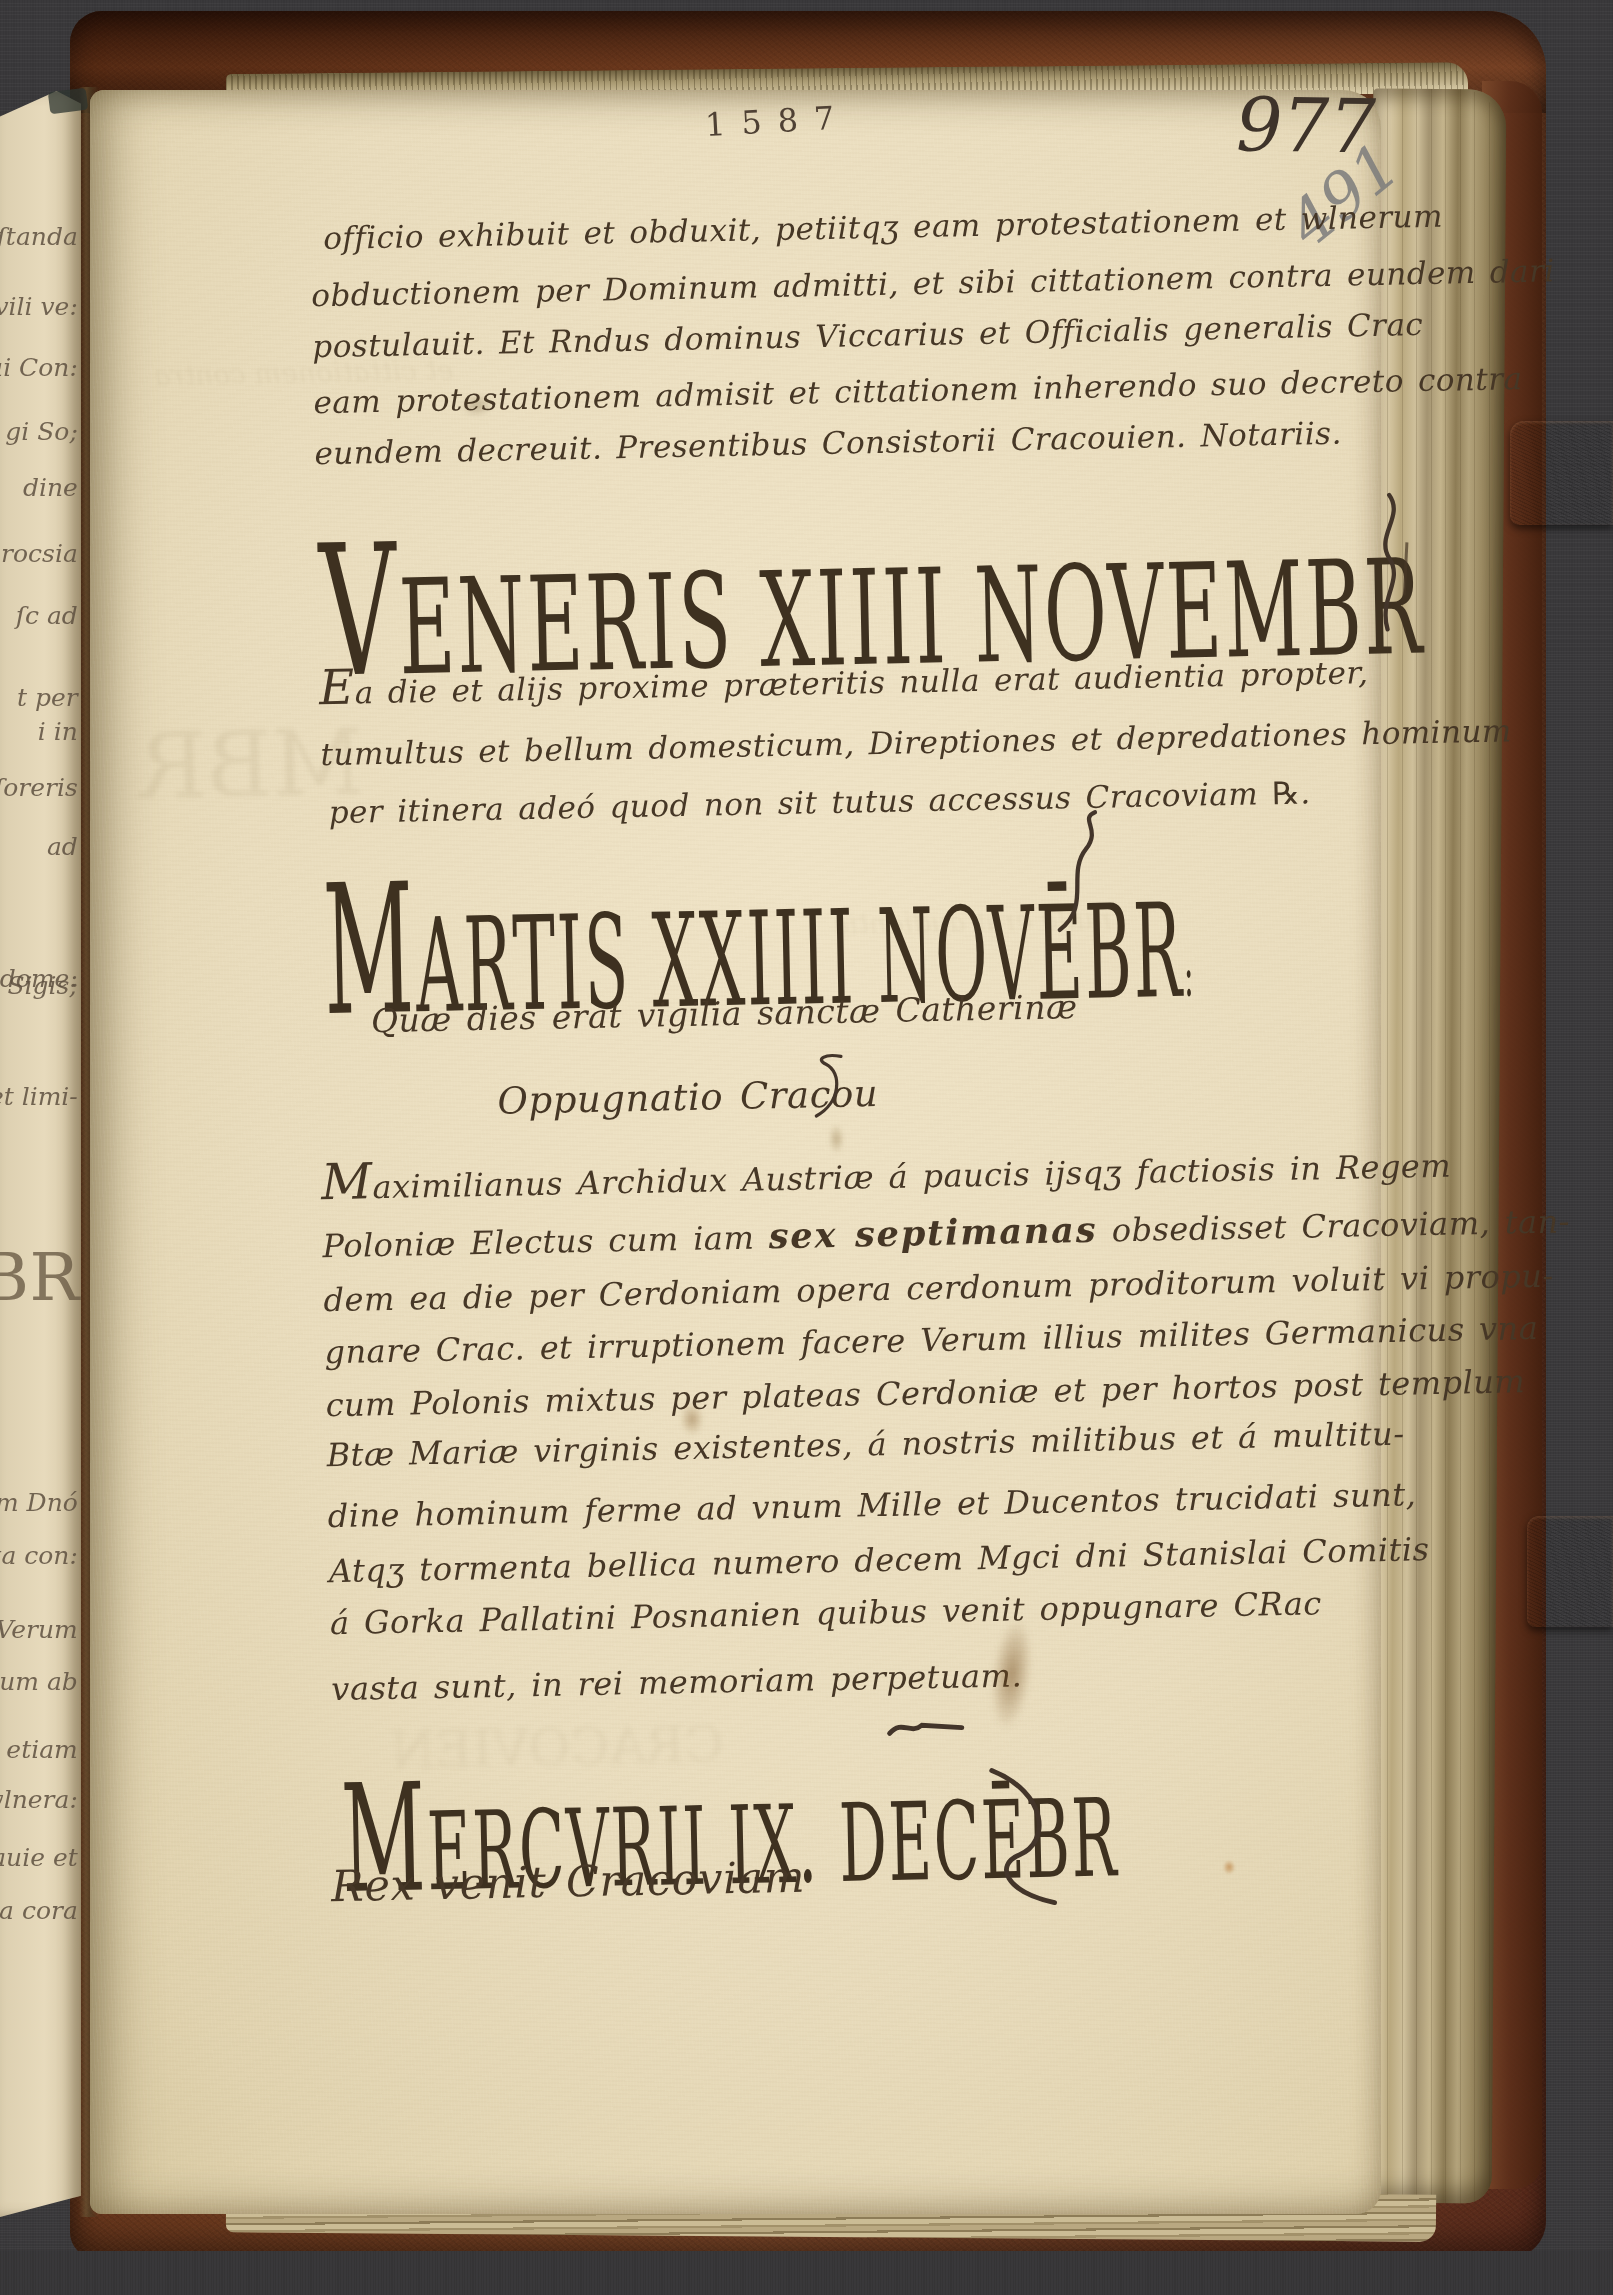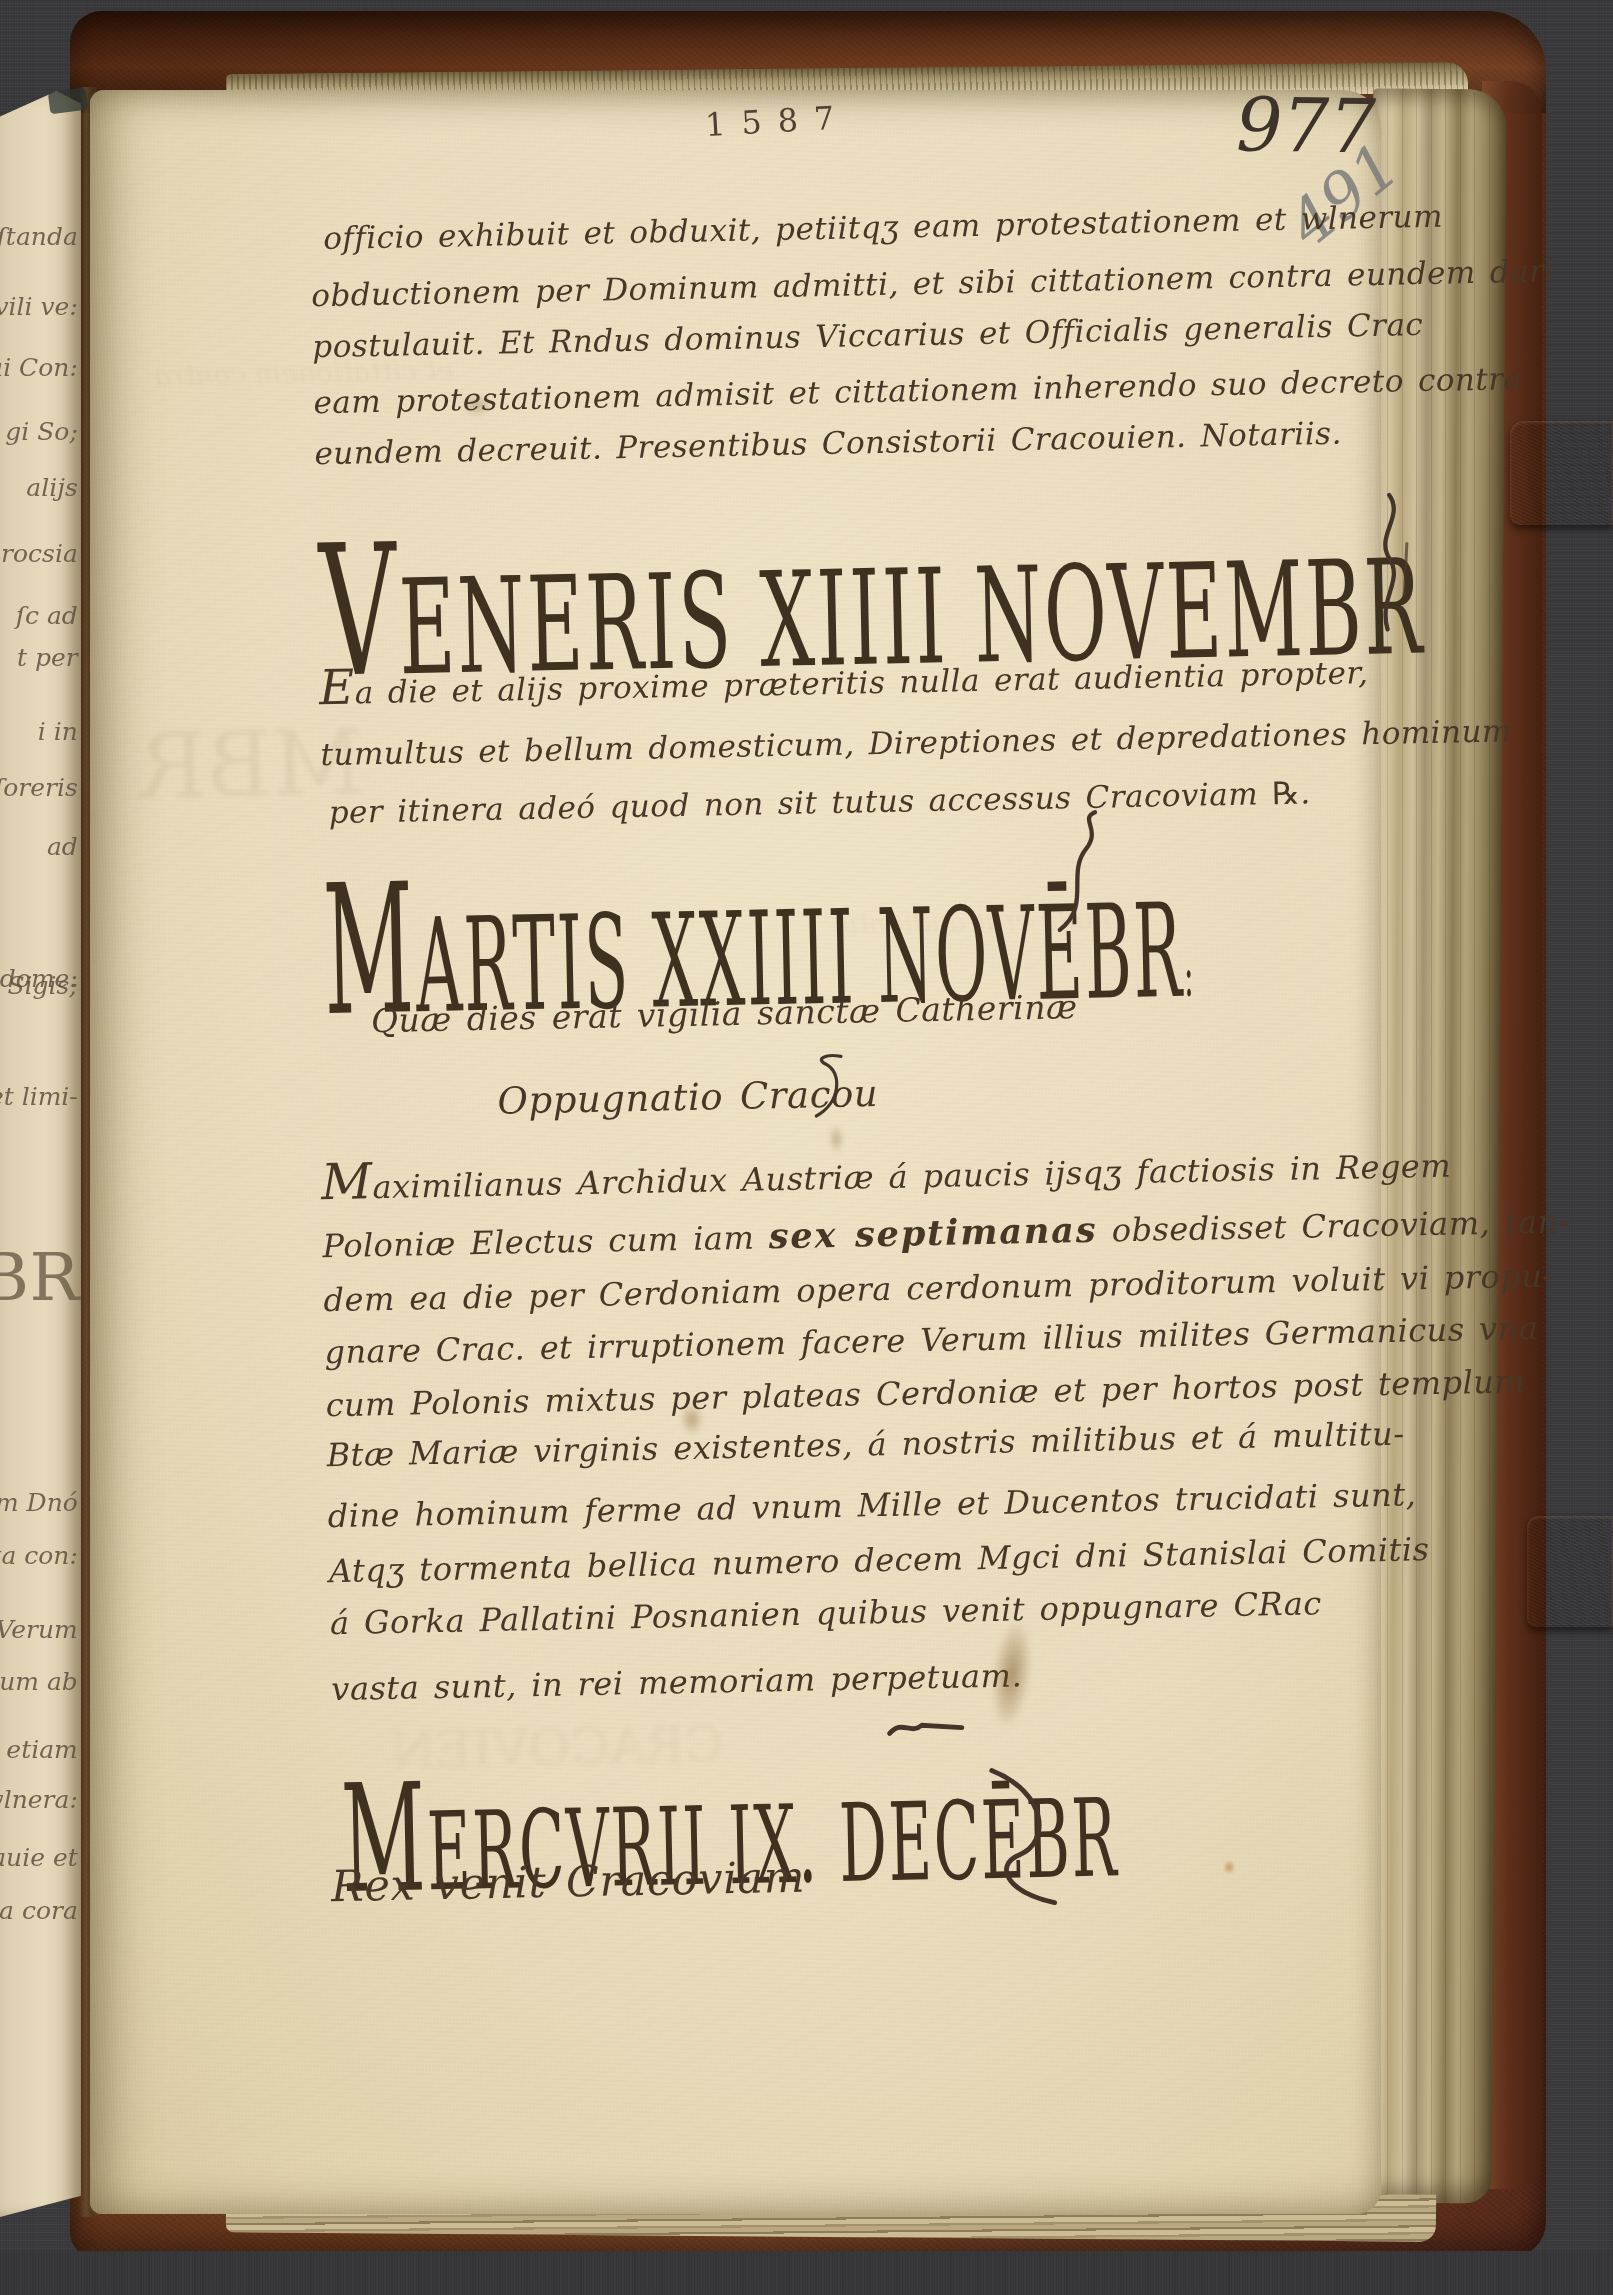--- a/index.html
+++ b/index.html
@@ -114,24 +114,24 @@
   <div class="abs top-wedge"></div>
   <div class="abs page-stack"></div>
   <div class="abs page-stack-lines"></div>
   <div class="abs bottom-stack"></div>
 
   <div class="abs prev-page">
     <span class="frag" style="top:131px">reſtanda</span>
     <span class="frag" style="top:201px">vili ve:</span>
     <span class="frag" style="top:262px">aui Con:</span>
     <span class="frag" style="top:326px">gi So;</span>
-    <span class="frag" style="top:382px">alijs</span>
+    <span class="frag" style="top:382px">dine</span>
     <span class="frag" style="top:448px">parocsia</span>
     <span class="frag" style="top:510px">ſc ad</span>
-    <span class="frag" style="top:552px">t per</span>
+    <span class="frag" style="top:592px">t per</span>
     <span class="frag" style="top:626px">i in</span>
     <span class="frag" style="top:682px">ſoreris</span>
     <span class="frag" style="top:741px">ad</span>
     <span class="frag" style="top:873px">s dome:</span>
     <span class="frag" style="top:880px">Sigis;</span>
     <span class="frag" style="top:991px">et limi-</span>
     <span class="frag frag-large" style="top:1148px">MBR</span>
     <span class="frag" style="top:1397px">orum Dnó</span>
     <span class="frag" style="top:1450px">ſtituta con:</span>
     <span class="frag" style="top:1524px">Verum</span>

